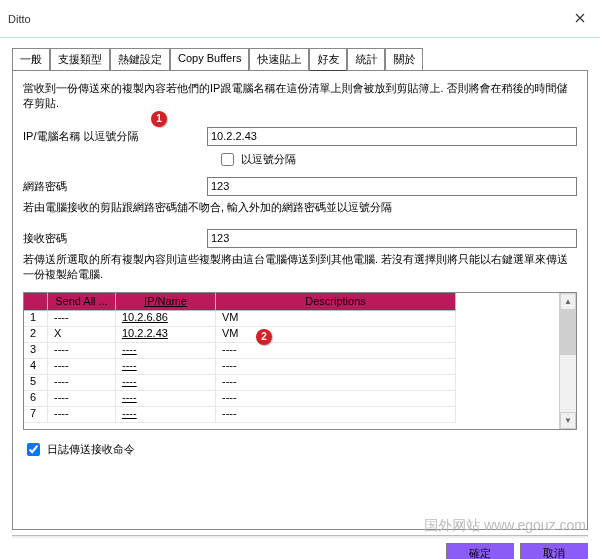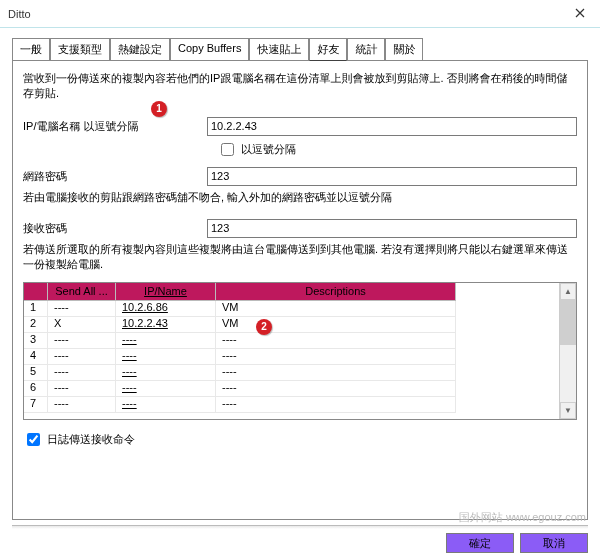--- a/index.html
+++ b/index.html
@@ -1,19 +1,19 @@
 <!DOCTYPE html>
 <html><head>
 <meta charset="utf-8">
 <style>
   * { box-sizing: border-box; font-family: "Microsoft JhengHei", "MS Sans Serif", Tahoma, sans-serif; font-size: 11px; }
   html,body { margin:0; padding:0; }
   body { width:600px; height:559px; background:#fff; }
 
-  .titlebar { height:28px; background:#fff; display:flex; align-items:center; padding:0 0 0 8px; border-bottom:1px solid #c0e4ea; }
+  .titlebar { height:38px; background:#fff; display:flex; align-items:center; padding:0 0 0 8px; border-bottom:1px solid #c0e4ea; }
   .titlebar .title { flex:1; color:#333; }
   .titlebar .close { width:40px; height:26px; display:flex; align-items:center; justify-content:center; color:#333; cursor:default; }
 
   .client { padding:10px 12px 8px 12px; position:relative; height:calc(559px - 26px); }
 
   .tabs { display:flex; gap:0; position:relative; }
   .tab { padding:3px 7px; border:1px solid #888; border-bottom:0; background:#fff; margin-right:0px; margin-bottom:-1px; position:relative; cursor:default; }
   .tab.active { background:#fff; z-index:2; border-bottom:1px solid #404040; }
 
   .panel { border:1px solid #888; padding:10px 10px 8px 10px; height:460px; position:relative; }
@@ -47,21 +47,21 @@
   .sb-btn { height:17px; background:#f0f0f0; border:1px solid #cfcfcf; display:flex; align-items:center; justify-content:center; font-size:8px; color:#666;}
   .sb-track { flex:1; position:relative; }
   .sb-thumb { position:absolute; left:0; right:0; top:0; height:45px; background:#cfcfcf; }
 
   .logrow { margin-top:10px; display:flex; align-items:center; gap:4px; }
 
   .bottombar { display:flex; justify-content:flex-end; align-items:center; gap:6px; padding:0 0 0 12px; position:absolute; left:12px; right:12px; bottom:8px; }
   .bottombar:before { content:""; position:absolute; left:0; right:0; top:-8px; height:3px; background:linear-gradient(#e8e8e8,#fff); border-top:1px solid #bbb; }
   .btn { height:20px; min-width:68px; border:1px solid #7a7a7a; background:#8b5cf6; display:flex; align-items:center; justify-content:center; cursor:default; }
 
-  .watermark { position:absolute; right:14px; bottom:36px; color:#bbb; font-size:11px; pointer-events:none; }
+  .watermark { position:absolute; right:14px; bottom:36px; color:#bbb; font-size:14px; pointer-events:none; }
 </style>
 </head>
 <body>
 
 <div class="titlebar">
   <span class="title">Ditto</span>
   <div class="close">
     <span>
       <svg width="10" height="10" viewBox="0 0 10 10">
           <path d="M1 1 L9 9 M9 1 L1 9" stroke="currentColor" stroke-width="1.2"></path>

